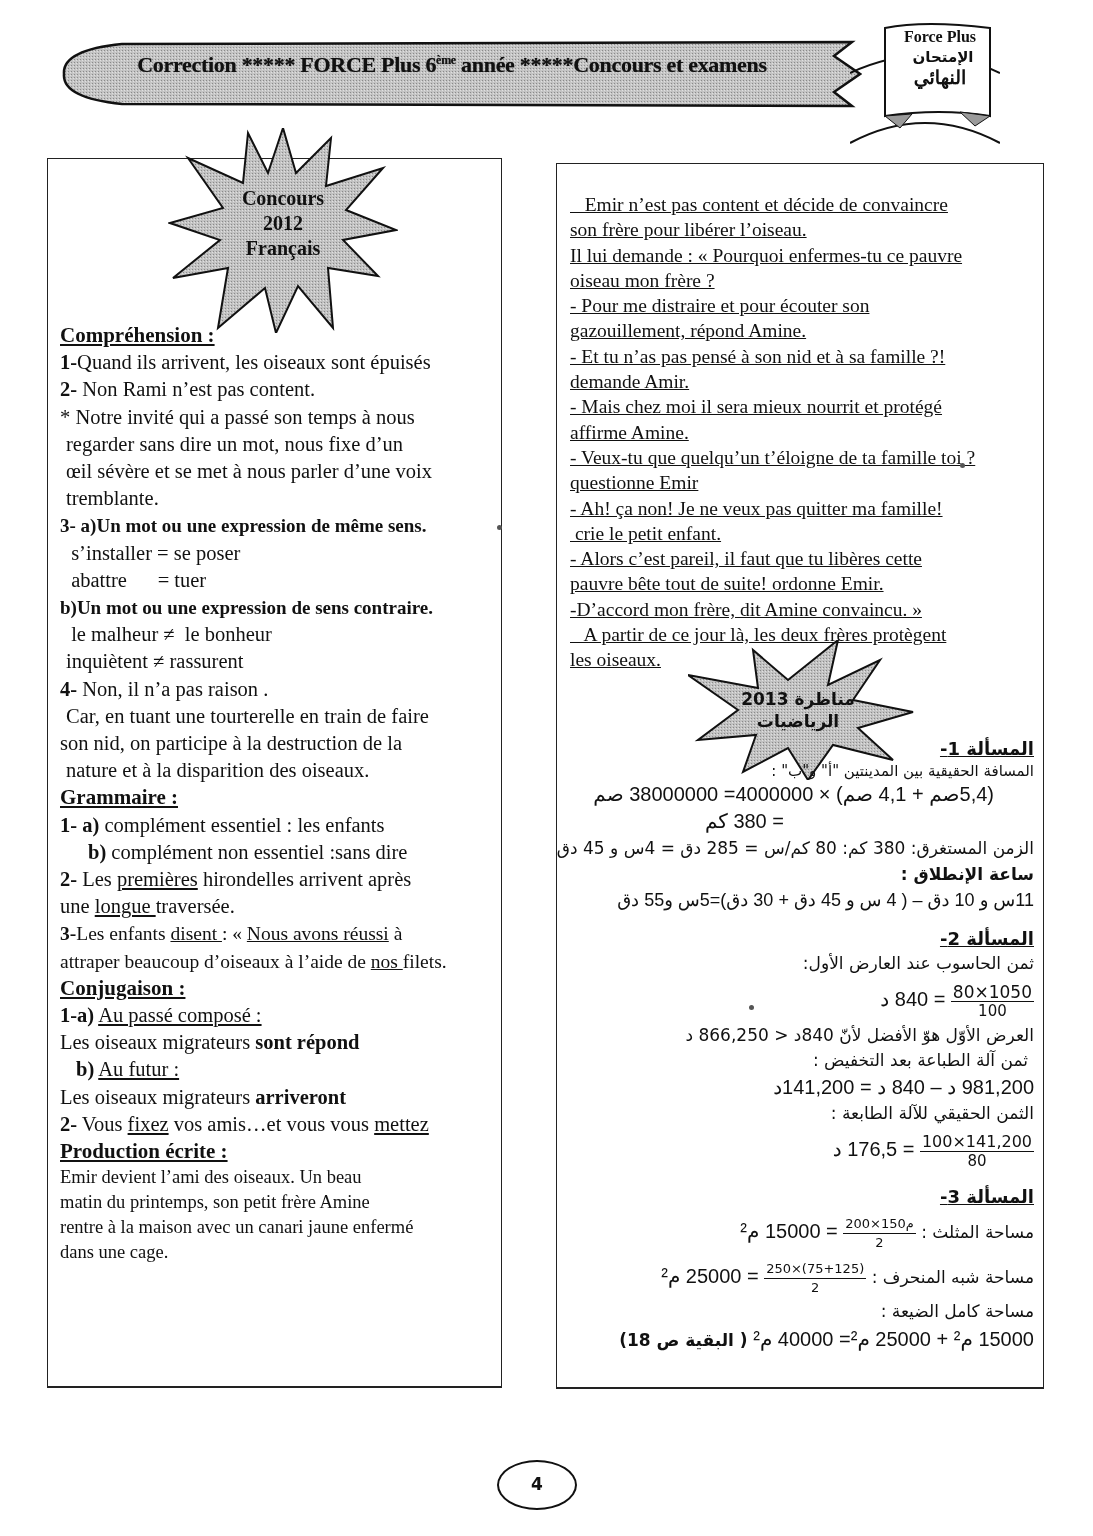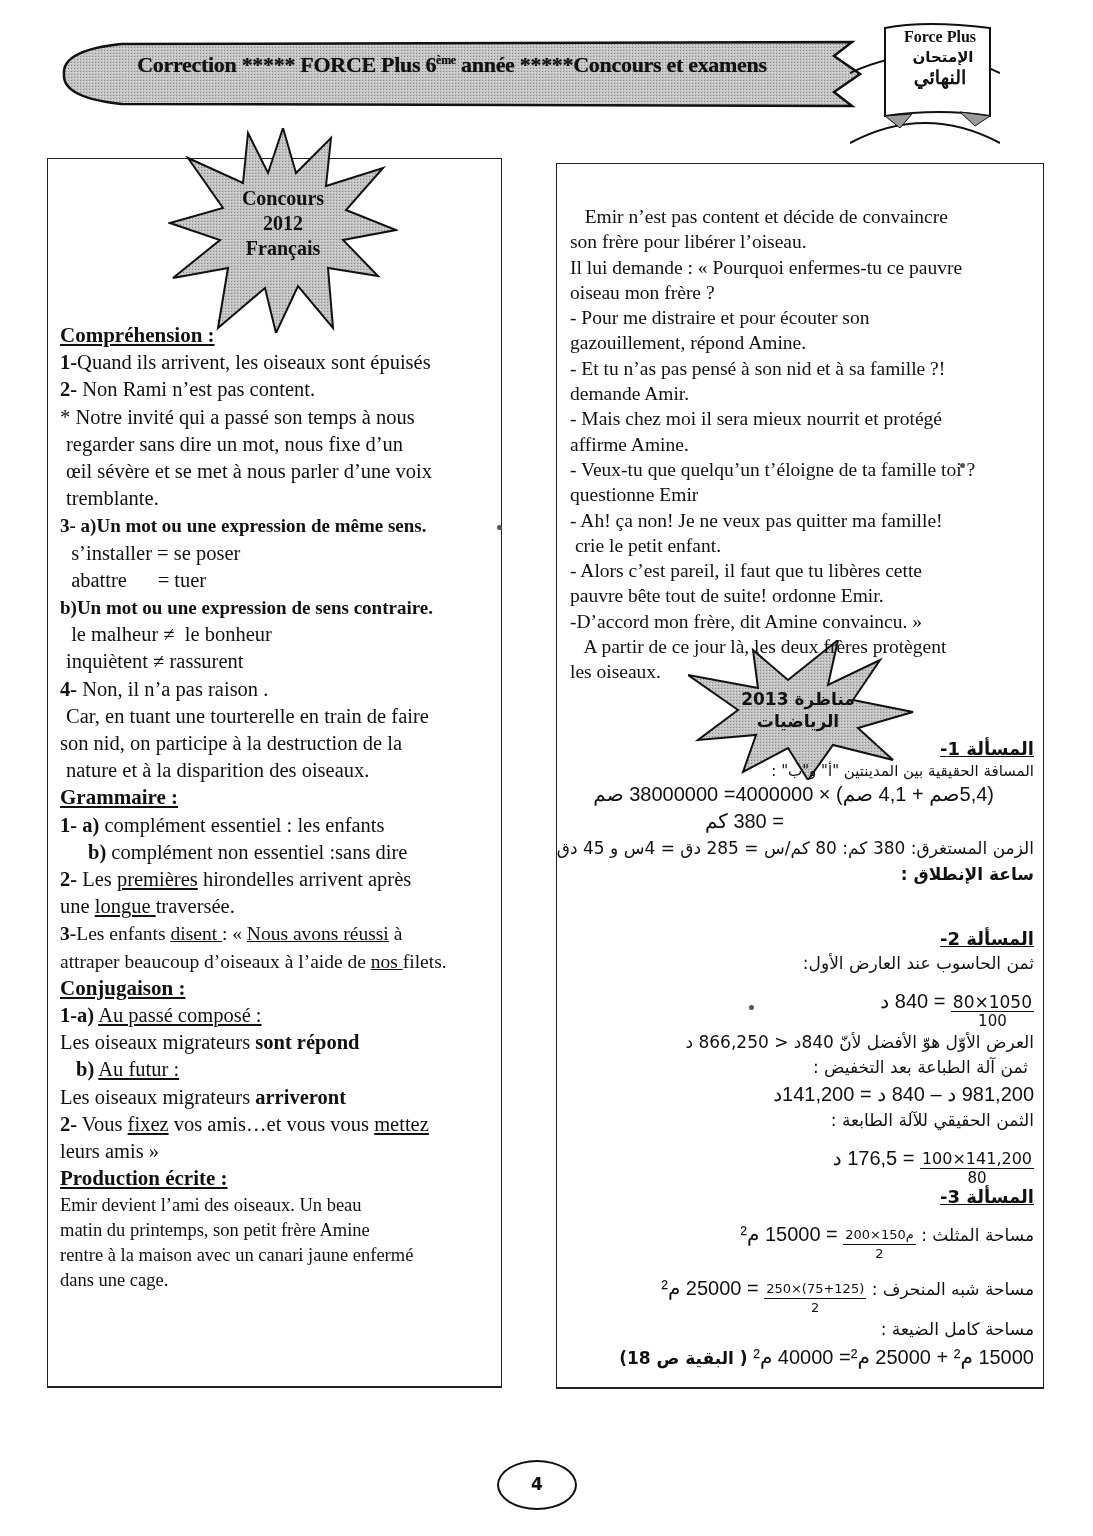--- a/index.html
+++ b/index.html
@@ -24,37 +24,37 @@
   
   .col-box { position: absolute; border: 1.5px solid #222; border-bottom-width: 2.5px; box-sizing: border-box; }
   .col-left { left: 47px; top: 158px; width: 455px; height: 1230px; }
   .col-right { left: 556px; top: 163px; width: 488px; height: 1226px; }
 
   .star { position: absolute; }
   .star-text { position: absolute; text-align: center; font-weight: bold; font-family: "Liberation Serif", serif; }
 
   .content { position: absolute; font-size: 20.5px; line-height: 27.2px; }
   .left-content { left: 60px; top: 322px; width: 440px; }
-  .right-content { left: 570px; top: 204px; width: 470px; }
+  .right-content { left: 570px; top: 192px; width: 470px; text-decoration: underline; }
 
   .line { white-space: nowrap; }
   .b { font-weight: bold; }
   .u { text-decoration: underline; }
   .heading { font-weight: bold; text-decoration: underline; font-size: 21px; }
   .ind1 { padding-left: 6px; }
   .ind2 { padding-left: 28px; }
 
   .arabic { position: absolute; left: 566px; width: 468px; direction: rtl; text-align: right;
     font-family: "DejaVu Sans", sans-serif; font-size: 17px; line-height: 25px; }
   .ar-line { white-space: nowrap; }
   .ar-head { font-weight: bold; text-decoration: underline; font-size: 18px; }
   .num-big { font-family: "Liberation Sans", sans-serif; font-size: 20px; }
   .frac { display: inline-block; vertical-align: middle; text-align: center; direction: ltr;
     font-family: "DejaVu Sans", sans-serif; font-size: 15px; line-height: 18px; }
-  .frac .top { border-bottom: 1.5px solid #111; padding: 0 2px; margin-top: 17px; }
+  .frac .top { border-bottom: 1.5px solid #111; padding: 0 2px; }
   .frac .bot { }
 
   .page-num { position: absolute; left: 497px; top: 1460px; width: 80px; height: 50px;
     border: 2.5px solid #111; border-radius: 50%; box-sizing: border-box; text-align: center;
     line-height: 45px; font-family: "DejaVu Sans", sans-serif; font-weight: bold; font-size: 17px; }
   .speck { position: absolute; width: 5px; height: 5px; border-radius: 50%; background: #555; }
 </style>
 </head>
 <body>
 
@@ -140,21 +140,20 @@
   <div class="line"><span> une </span><span class="u">longue </span><span>traversée.</span></div>
   <div class="line" style="font-size:19.5px;"><span class="b"> 3-</span><span>Les enfants </span><span class="u">disent </span><span>: « </span><span class="u">Nous avons réussi</span><span> à</span></div>
   <div class="line" style="font-size:19.5px;"><span>attraper beaucoup d’oiseaux à l’aide de </span><span class="u">nos </span><span>filets.</span></div>
 
   <div class="heading">Conjugaison :</div>
   <div class="line"><span class="b"> 1-a)</span> <span class="u">Au passé composé :</span></div>
   <div class="line"><span> Les oiseaux migrateurs </span><span class="b">sont répond</span></div>
   <div class="line ind2" style="padding-left:16px;"><span class="b">b)</span> <span class="u">Au futur :</span></div>
   <div class="line"><span> Les oiseaux migrateurs </span><span class="b">arriveront</span></div>
   <div class="line"><span class="b">2-</span><span> Vous </span><span class="u">fixez</span><span> vos amis…et vous vous </span><span class="u">mettez</span></div>
-  <div class="line"> leurs amis »</div>
 
   <div class="heading">Production écrite :</div>
   <div style="font-size:18.5px; line-height:25px;">
     <div class="line">Emir devient l’ami des oiseaux. Un beau</div>
     <div class="line">matin du printemps, son petit frère Amine</div>
     <div class="line">rentre à la maison avec un canari jaune enfermé</div>
     <div class="line">dans une cage.</div>
   </div>
 </div>
 
@@ -180,20 +179,21 @@
   <div class="line">les oiseaux.</div>
 </div>
 
 <div class="arabic" style="top:736px;">
   <div class="ar-line ar-head">المسألة 1-</div>
   <div class="ar-line" style="font-size:15px; line-height:20px;">المسافة الحقيقية بين المدينتين "أ" و"ب" :</div>
   <div class="ar-line num-big" style="padding-right:40px; line-height:27px;">(5,4صم + 4,1 صم) × 4000000= 38000000 صم</div>
   <div class="ar-line num-big" style="padding-right:250px; line-height:26px;">= 380 كم</div>
   <div class="ar-line" style="font-size:17px; line-height:28px;">الزمن المستغرق: 380 كم: 80 كم/س = 285 دق = 4س و 45 دق</div>
   <div class="ar-line b" style="line-height:24px;">ساعة الإنطلاق :</div>
+  <div class="ar-line num-big" style="font-size:18px; line-height:28px;">11س و 10 دق – ( 4 س و 45 دق + 30 دق)=5س و55 دق</div>
 </div>
 
 <div class="arabic" style="top:926px;">
   <div class="ar-line ar-head">المسألة 2-</div>
   <div class="ar-line">ثمن الحاسوب عند العارض الأول:</div>
   <div class="ar-line" style="line-height:46px;">
     <span class="frac">
       <div class="top" style="font-size:17px;">80×1050</div>
       <div class="bot">100</div>
     </span>

